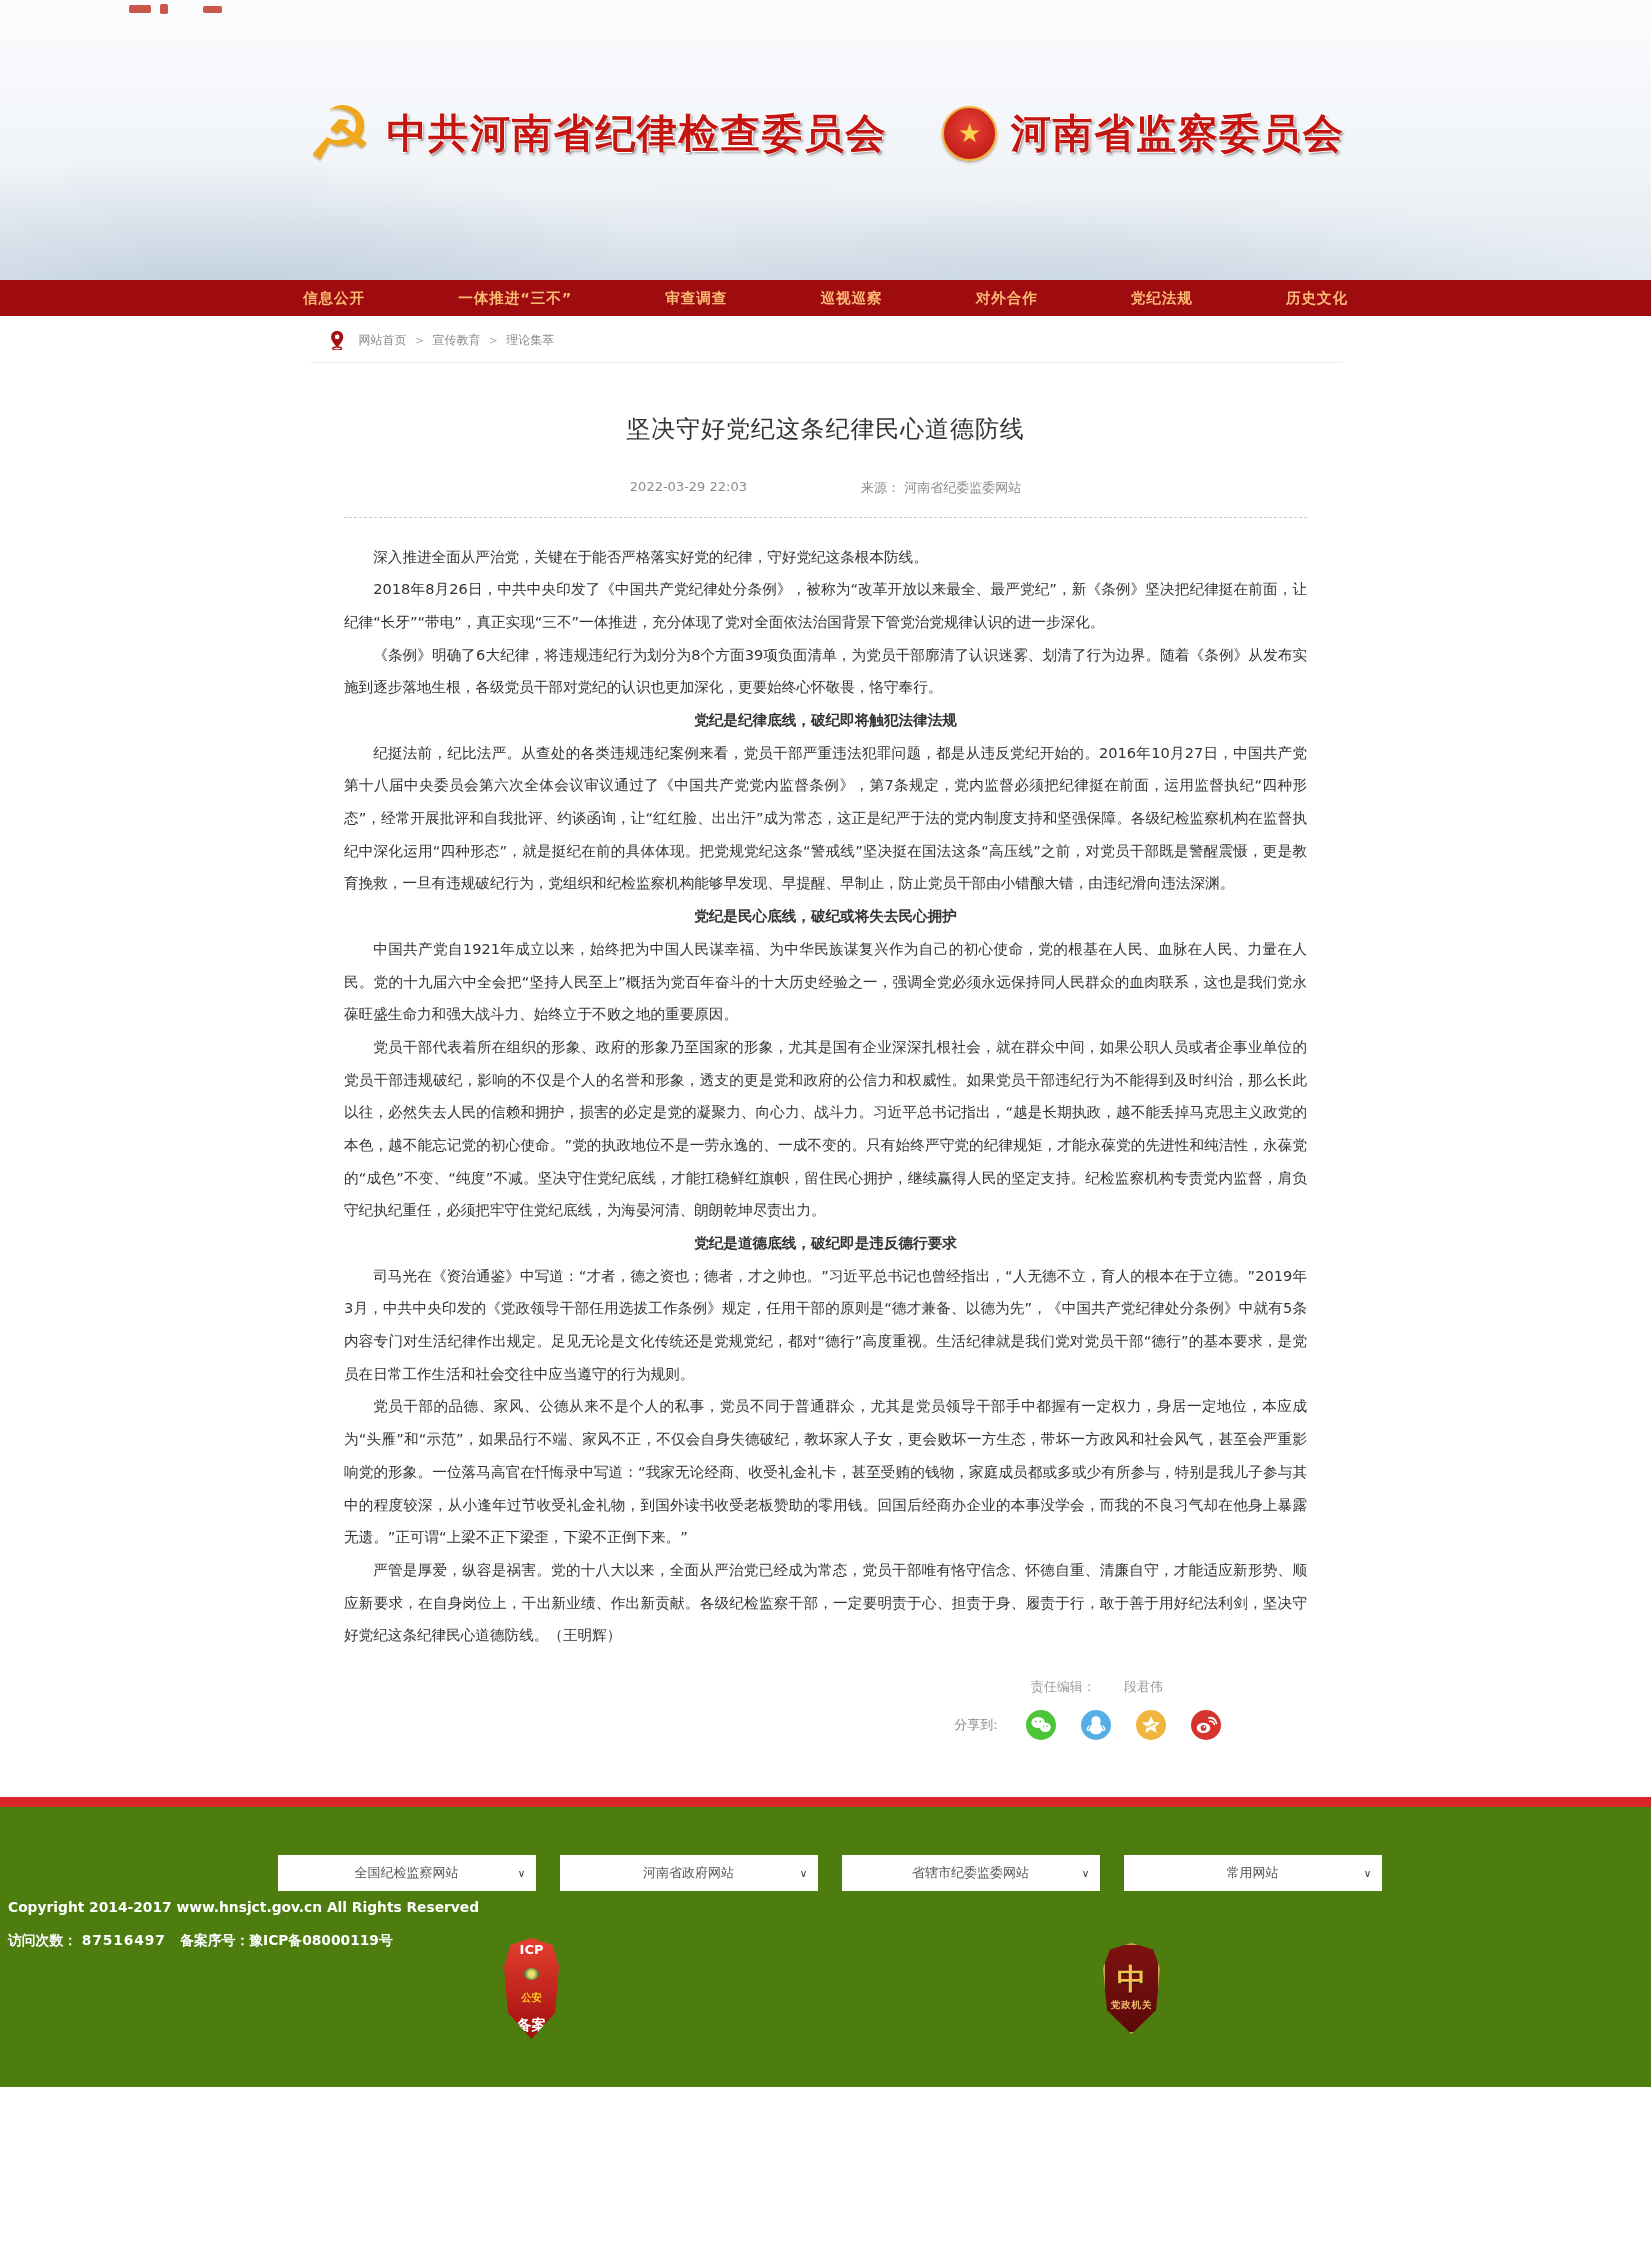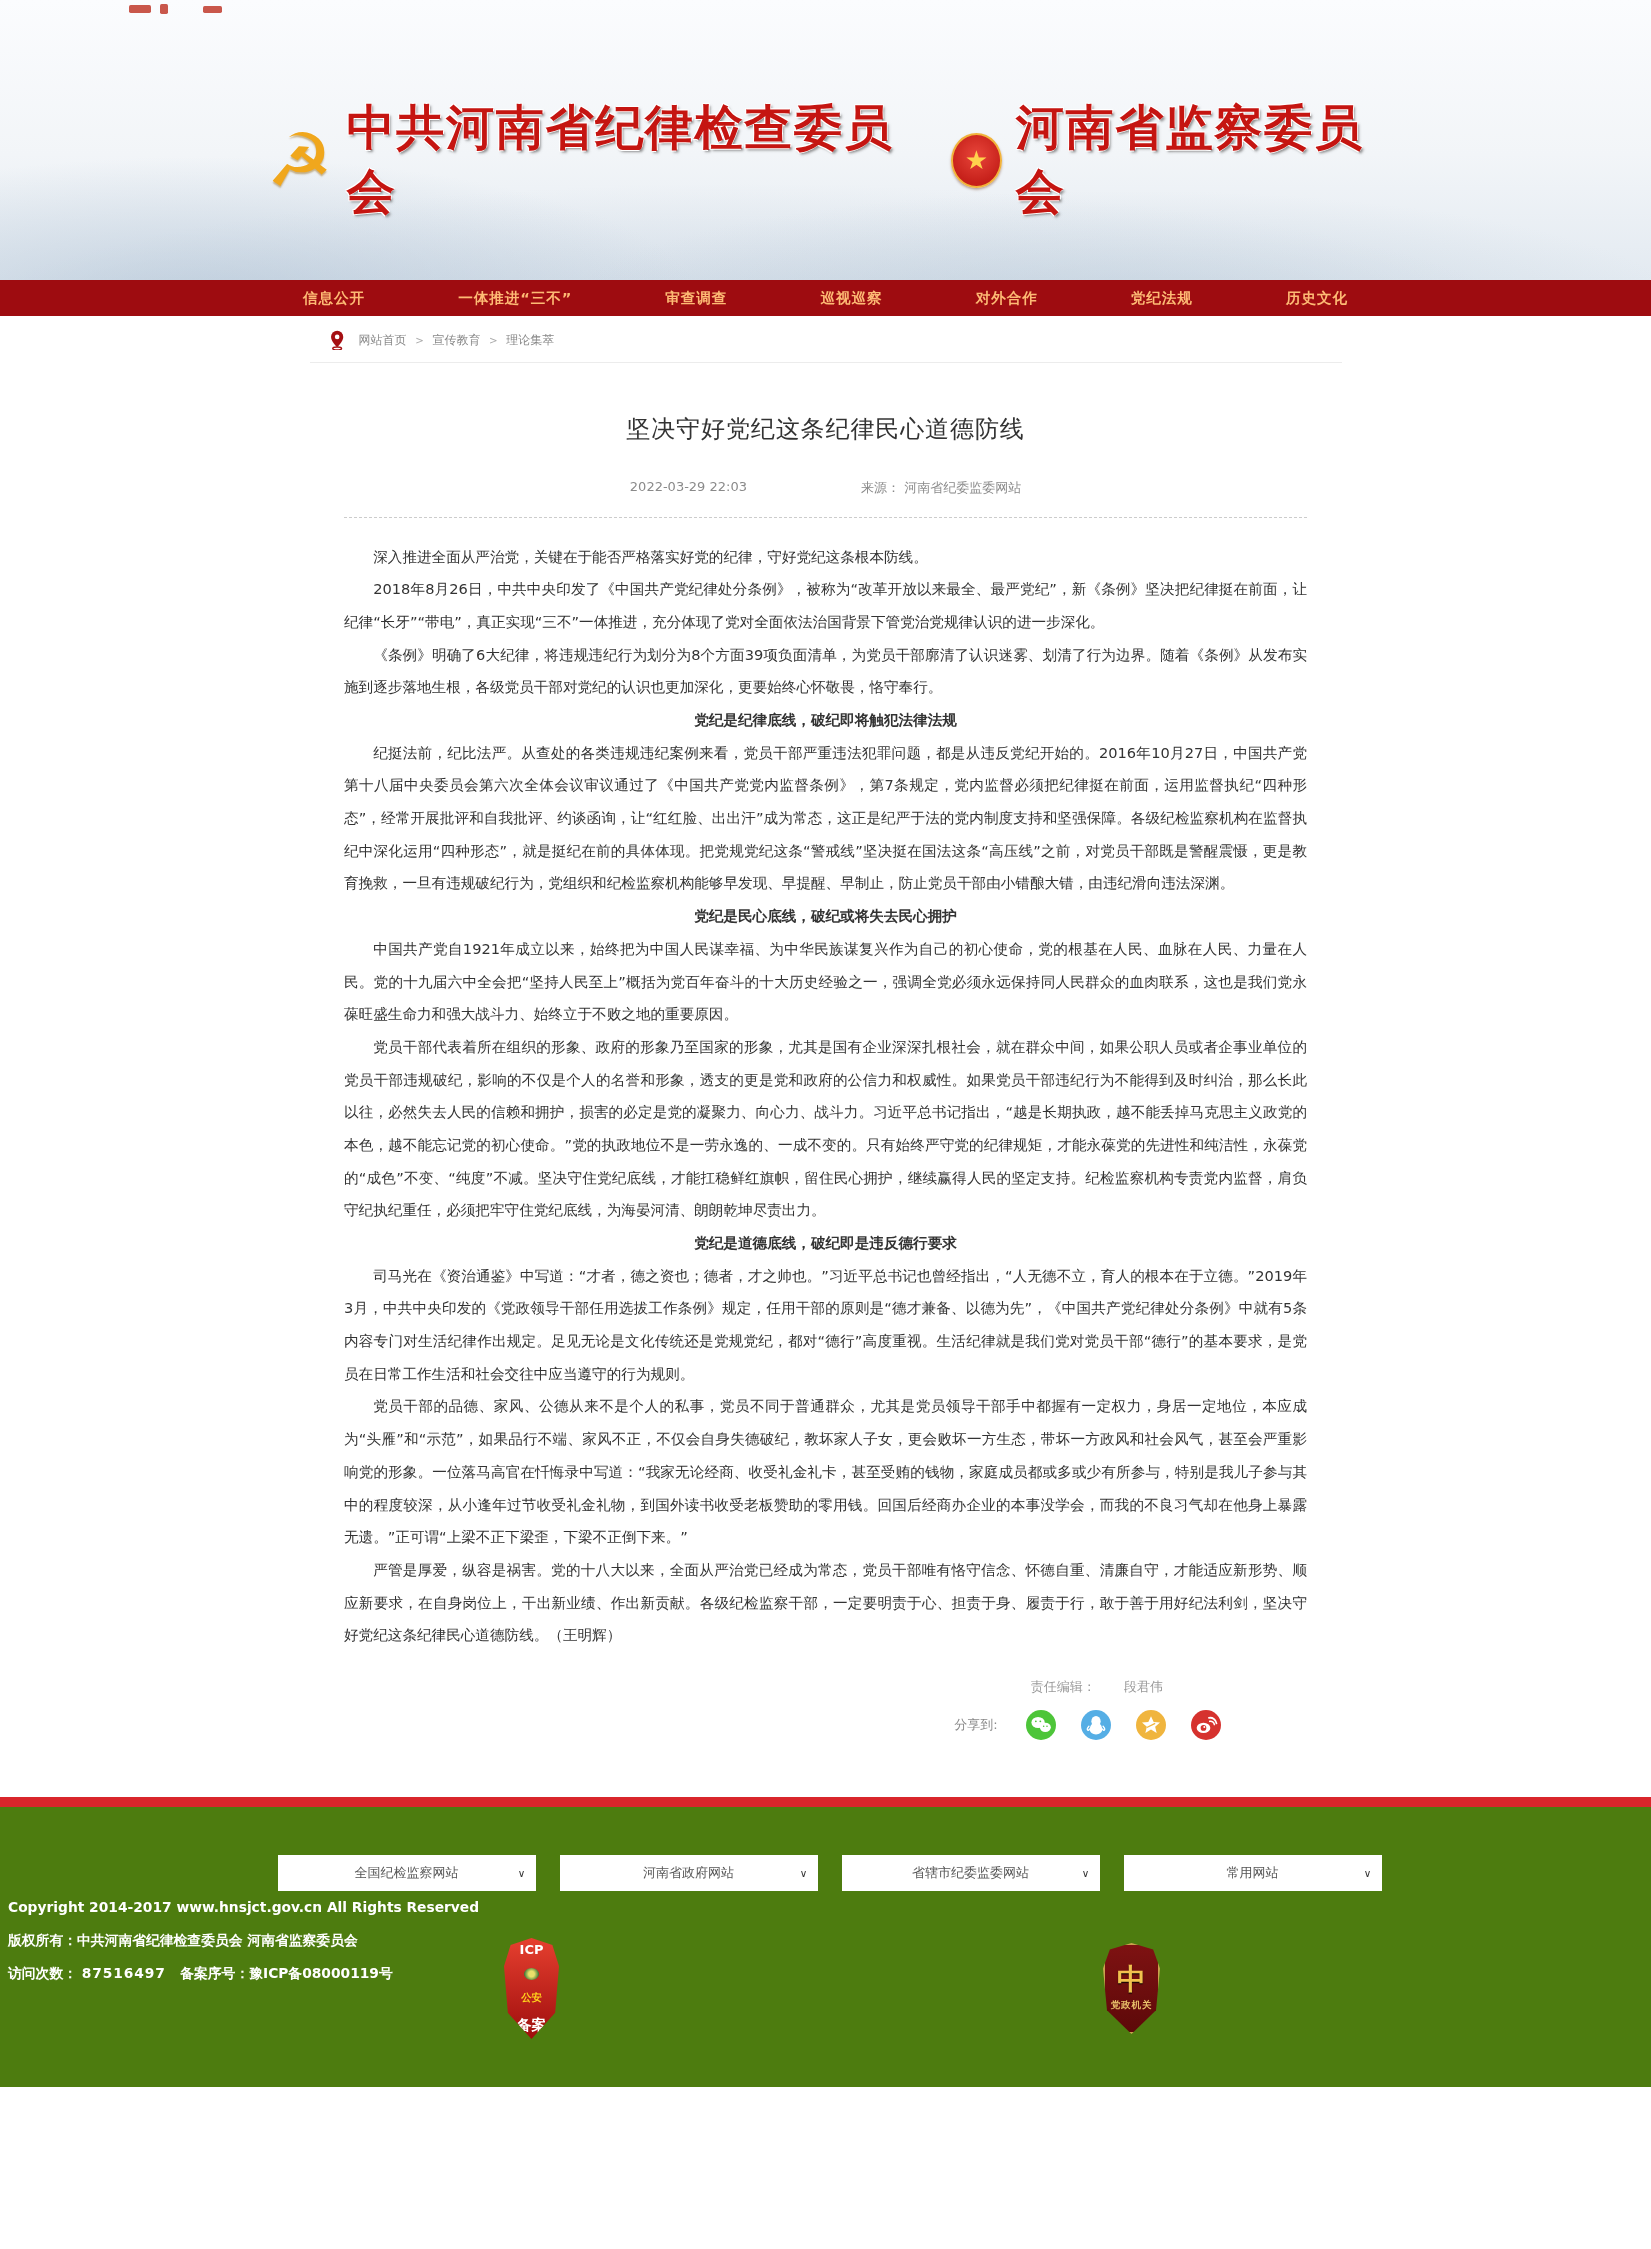--- a/index.html
+++ b/index.html
@@ -35,21 +35,21 @@
   }
   .emblem.national {
     width:55px; height:55px; border-radius:50%;
     background:radial-gradient(circle at 50% 40%, #e8453a 0%, #c6201a 70%);
     border:2.6px solid #f1b33c;
     display:flex; align-items:center; justify-content:center;
     color:#ffd34d; font-size:26px;
     box-shadow:0 1.7px 2.6px rgba(100,40,10,.4);
   }
   .org-name {
-    font-size:48px; font-weight:bold; letter-spacing:1.7px; color:#c51511;
+    font-size:40px; font-weight:bold; letter-spacing:1.7px; color:#c51511;
     text-shadow:-0.9px -0.9px 0 #fff, 0.9px -0.9px 0 #fff, -0.9px 0.9px 0 #fff,
                  1.7px 1.7px 2.6px rgba(110,110,110,.75);
   }
 
   
   .topnav { height:36px; background:#9e0c10; }
   .nav-inner {
     width:1045px; margin:0 auto; height:100%;
     display:flex; align-items:center; justify-content:space-between;
   }
@@ -264,23 +264,20 @@
       </div>
       <div class="fselect">
         <span>常用网站</span>
         <span class="chev">∨</span>
       </div>
     </div>
 
     <div class="copy">
       <div>Copyright 2014-2017 www.hnsjct.gov.cn All Rights Reserved</div>
       <div>
-        <span>版权所有：</span><span>中共河南省纪律检查委员会  河南省监察委员会</span>
-      </div>
-      <div>
         <span>访问次数：</span>
         <span class="num">87516497</span>&nbsp;&nbsp;
         <span>备案序号：</span><span>豫ICP备08000119号</span>
       </div>
     </div>
 
     <div class="badge badge-icp">
       <span class="l1">ICP</span>
       <span class="dot"></span>
       <span class="l2">公安</span>

